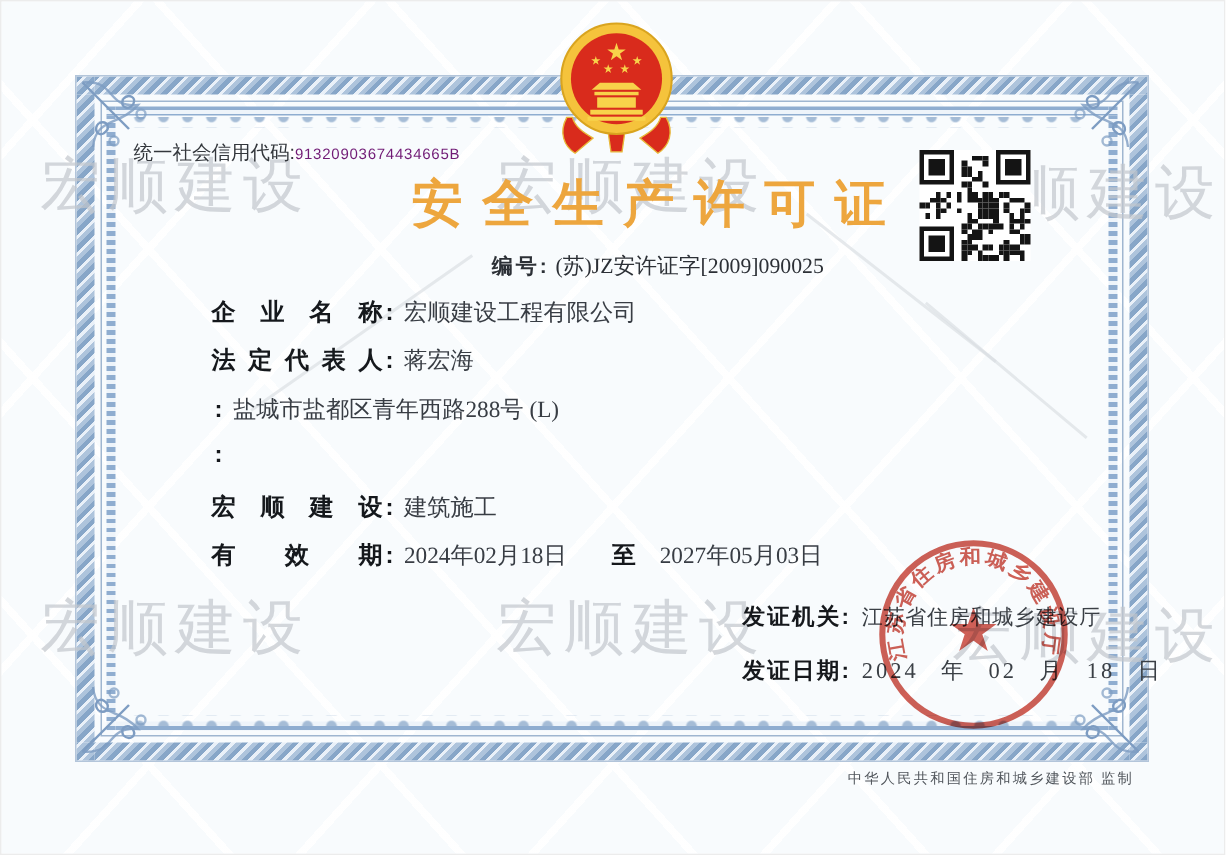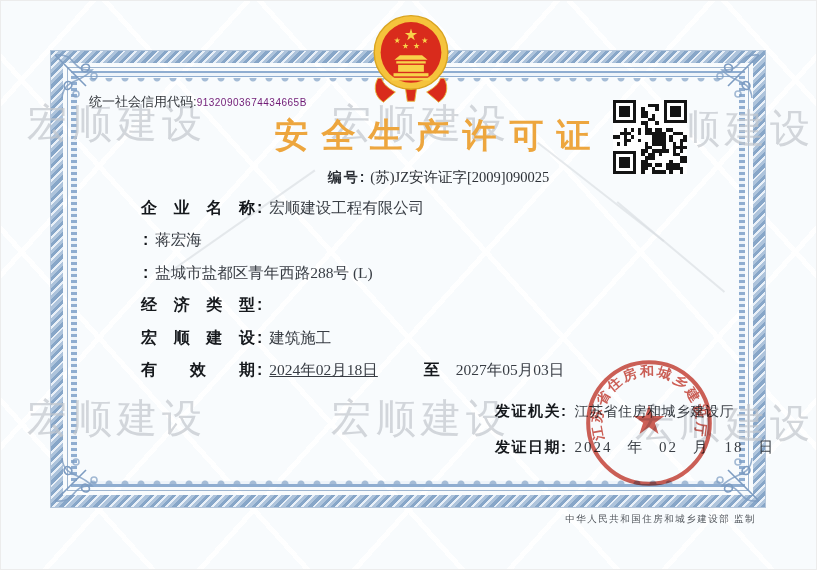--- a/index.html
+++ b/index.html
@@ -50,21 +50,21 @@
   .qr i{position:absolute;width:3.6px;height:3.6px;background:#141414;}
   .qf{position:absolute;width:23px;height:23px;border:3.5px solid #141414;background:#fff;box-sizing:border-box;}
   .qf::after{content:"";position:absolute;inset:3px;background:#141414;}
   .qf.tl{left:0;top:0;}.qf.tr{right:0;top:0;}.qf.bl{left:0;bottom:0;}
   
   .frow{position:absolute;left:140px;z-index:5;display:flex;align-items:baseline;white-space:nowrap;}
   .flabel{display:inline-block;width:114px;text-align:justify;text-align-last:justify;
       font-weight:700;font-size:16px;color:#15181c;}
   .fcolon{font-weight:700;font-size:16px;color:#15181c;margin:0 7px 0 2px;}
   .fvalue{font-family:"Liberation Serif","DejaVu Serif",serif;font-size:15.5px;color:#383d44;}
-  .vfrom{margin-right:46px;text-decoration:underline;}
+  .vfrom{margin-right:30px;}
   .vto-label{font-weight:700;font-size:16px;color:#15181c;margin-right:16px;font-family:"Liberation Sans",sans-serif;}
   
   .irow{position:absolute;z-index:5;display:flex;align-items:baseline;white-space:nowrap;}
   .ilabel{font-weight:700;font-size:15px;color:#15181c;letter-spacing:1.5px;margin-right:7px;}
   .ivalue{font-family:"Liberation Serif","DejaVu Serif",serif;font-size:14px;color:#3a3f45;letter-spacing:.5px;}
   .ivalue.date{font-size:15px;letter-spacing:2px;word-spacing:9px;}
   
   .seal{position:absolute;left:572px;top:346px;width:152px;height:152px;z-index:7;
       opacity:.8;mix-blend-mode:multiply;}
   
@@ -298,29 +298,29 @@
       <i style="left:56.0px;top:70.0px"></i>
       <i style="left:66.5px;top:70.0px"></i>
     </div>
 
   <div class="frow" style="top:197px">
     <span class="flabel">企业名称</span>
       <span class="fcolon">:</span>
       <span class="fvalue">宏顺建设工程有限公司</span>
   </div>
   <div class="frow" style="top:229px">
+    <span class="flabel">法定代表人</span>
       <span class="fcolon">:</span>
       <span class="fvalue">蒋宏海</span>
   </div>
   <div class="frow" style="top:262px">
       <span class="fcolon">:</span>
       <span class="fvalue">盐城市盐都区青年西路288号 (L)</span>
   </div>
   <div class="frow" style="top:294px">
-    <span class="flabel">经济类型</span>
       <span class="fcolon">:</span>
   </div>
   <div class="frow" style="top:327px">
     <span class="flabel">宏顺建设</span>
       <span class="fcolon">:</span>
       <span class="fvalue">建筑施工</span>
   </div>
   <div class="frow" style="top:359px">
     <span class="flabel">有效期</span>
       <span class="fcolon">:</span>

